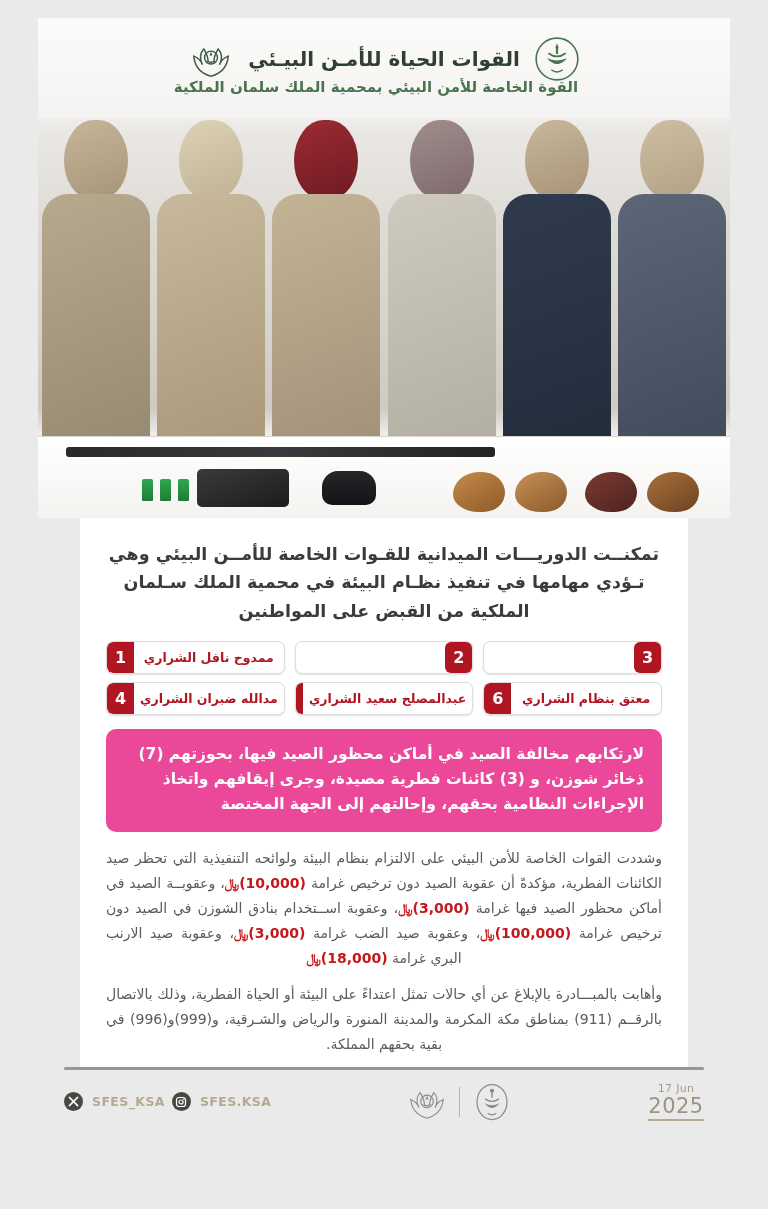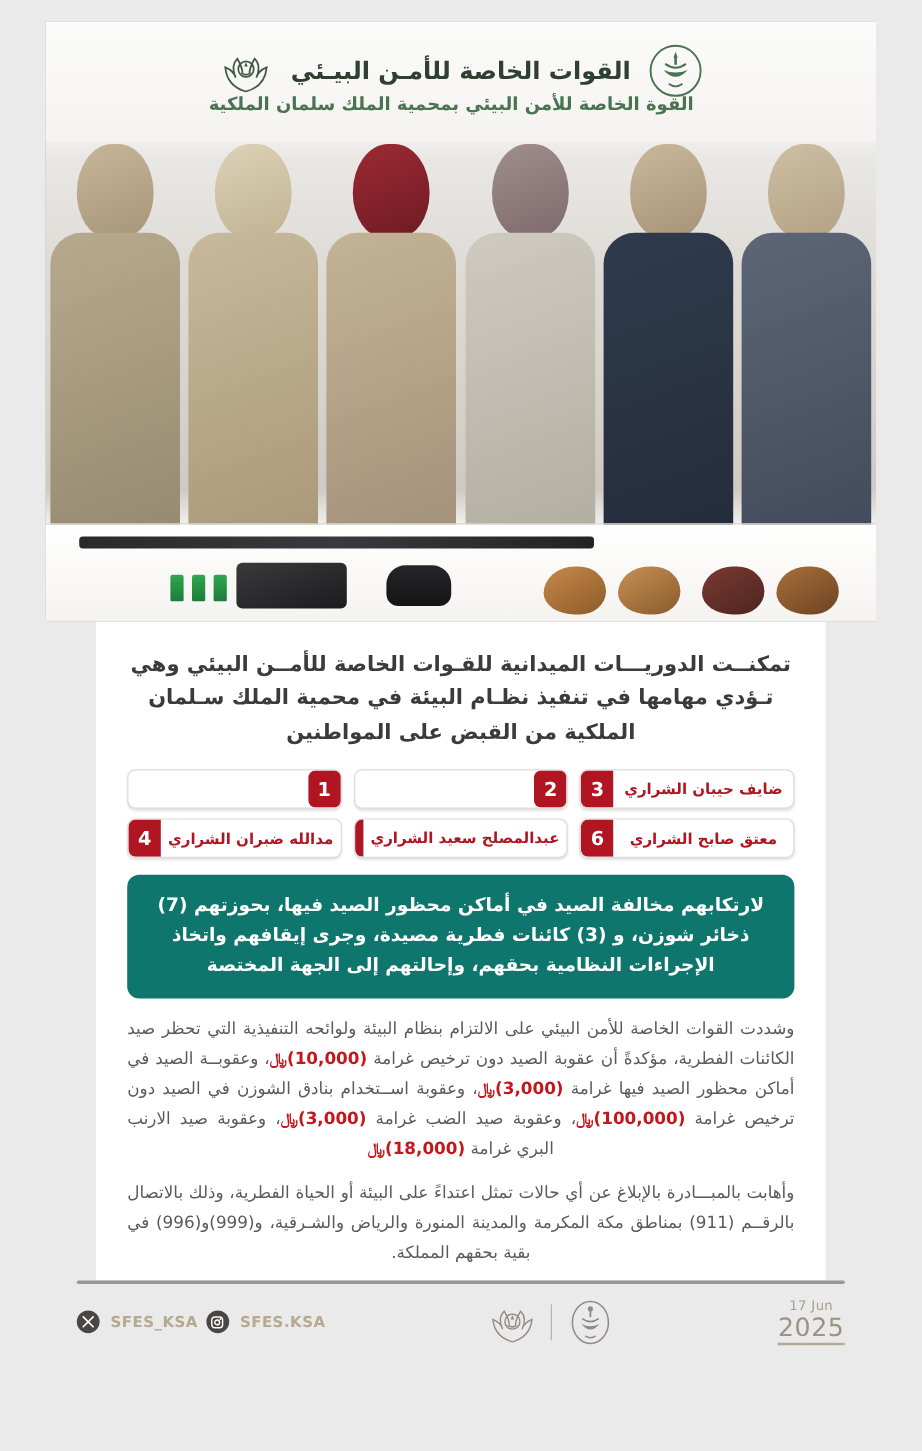--- a/index.html
+++ b/index.html
@@ -213,25 +213,25 @@
     font-size: 12.5px;
     font-weight: bold;
     color: #b01522;
     padding: 0 6px;
     white-space: nowrap;
   }
 
   
   .callout {
     margin-top: 14px;
-    background: #0f766e;
+    background: #ec4899;
     color: #ffffff;
     border-radius: 10px;
     padding: 13px 18px 15px 18px;
-    text-align: center;
+    text-align: right;
     font-size: 15.5px;
     font-weight: bold;
     line-height: 1.62;
   }
 
   
   .body-text {
     margin-top: 14px;
     font-size: 14px;
     line-height: 1.78;
@@ -341,21 +341,21 @@
 
         <svg class="emblem-ksa" viewBox="0 0 64 64">
           <circle cx="32" cy="32" r="29" fill="none" stroke="#4a7350" stroke-width="2.2"></circle>
           <path d="M32 10 l2.5 7 h-5 z" fill="#4a7350"></path>
           <path d="M20 24 q12 9 24 0" fill="none" stroke="#4a7350" stroke-width="2.4"></path>
           <path d="M18 31 q14 16 28 0 q-14 6 -28 0 z" fill="#4a7350"></path>
           <path d="M24 47 q8 6 16 0" fill="none" stroke="#4a7350" stroke-width="2"></path>
           <rect x="30.5" y="16" width="3" height="9" fill="#4a7350"></rect>
         </svg>
 
-        <div class="banner-title">القوات الخاصة للأمـن البيـئي</div>
+        <div class="banner-title">القوات الحياة للأمـن البيـئي</div>
 
         <svg class="emblem-wreath" viewBox="0 0 64 64">
           <path d="M32 56 q-22 -6 -24 -28 q10 4 12 12 q-6 -14 2 -22 q6 10 6 18" fill="none" stroke="#3f5a42" stroke-width="2"></path>
           <path d="M32 56 q22 -6 24 -28 q-10 4 -12 12 q6 -14 -2 -22 q-6 10 -6 18" fill="none" stroke="#3f5a42" stroke-width="2"></path>
           <circle cx="32" cy="30" r="9" fill="none" stroke="#3f5a42" stroke-width="2"></circle>
           <path d="M32 22 l2 5 h-4 z" fill="#3f5a42"></path>
           <path d="M25 34 q7 7 14 0 q-7 3 -14 0z" fill="#3f5a42"></path>
         </svg>
 
       </div>
@@ -403,33 +403,33 @@
     </div>
   </div>
 
   <div class="card">
 
     <div class="headline">تمكنــت الدوريـــات الميدانية للقـوات الخاصة للأمــن البيئي وهي تـؤدي مهامها في تنفيذ نظـام البيئة في محمية الملك سـلمان الملكية من القبض على المواطنين</div>
 
     <div class="badges">
       <div class="badge-row">
         <div class="badge">
-          <div class="badge-name">ضايف حيبان الشراري</div>
           <div class="badge-num">3</div>
         </div>
         <div class="badge">
           <div class="badge-num">2</div>
         </div>
         <div class="badge">
+          <div class="badge-name">ممدوح نافل الشراري</div>
           <div class="badge-num">1</div>
         </div>
       </div>
       <div class="badge-row">
         <div class="badge">
-          <div class="badge-name">معتق صابح الشراري</div>
+          <div class="badge-name">معتق بنظام الشراري</div>
           <div class="badge-num">6</div>
         </div>
         <div class="badge">
           <div class="badge-name">عبدالمصلح سعيد الشراري</div>
           <div class="badge-num">5</div>
         </div>
         <div class="badge">
           <div class="badge-name">مدالله ضبران الشراري</div>
           <div class="badge-num">4</div>
         </div>

